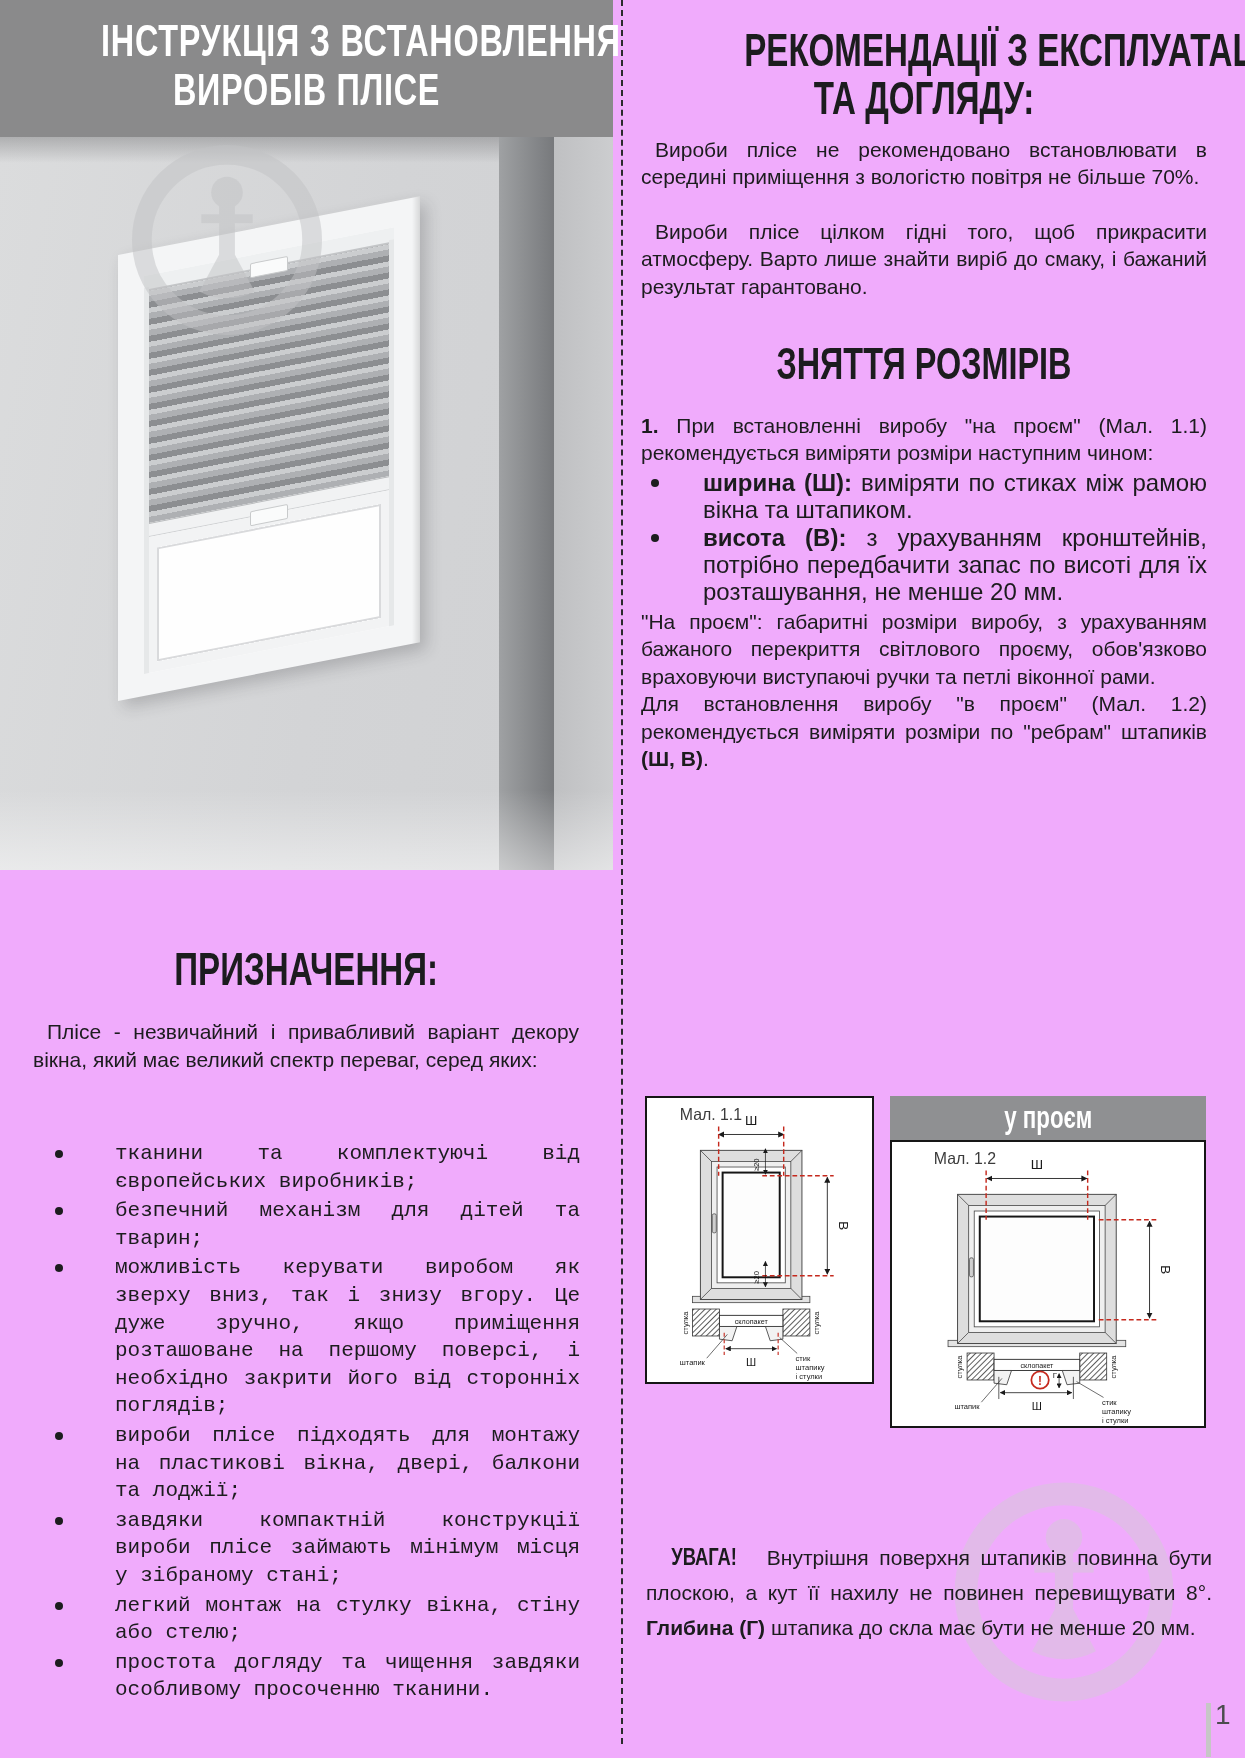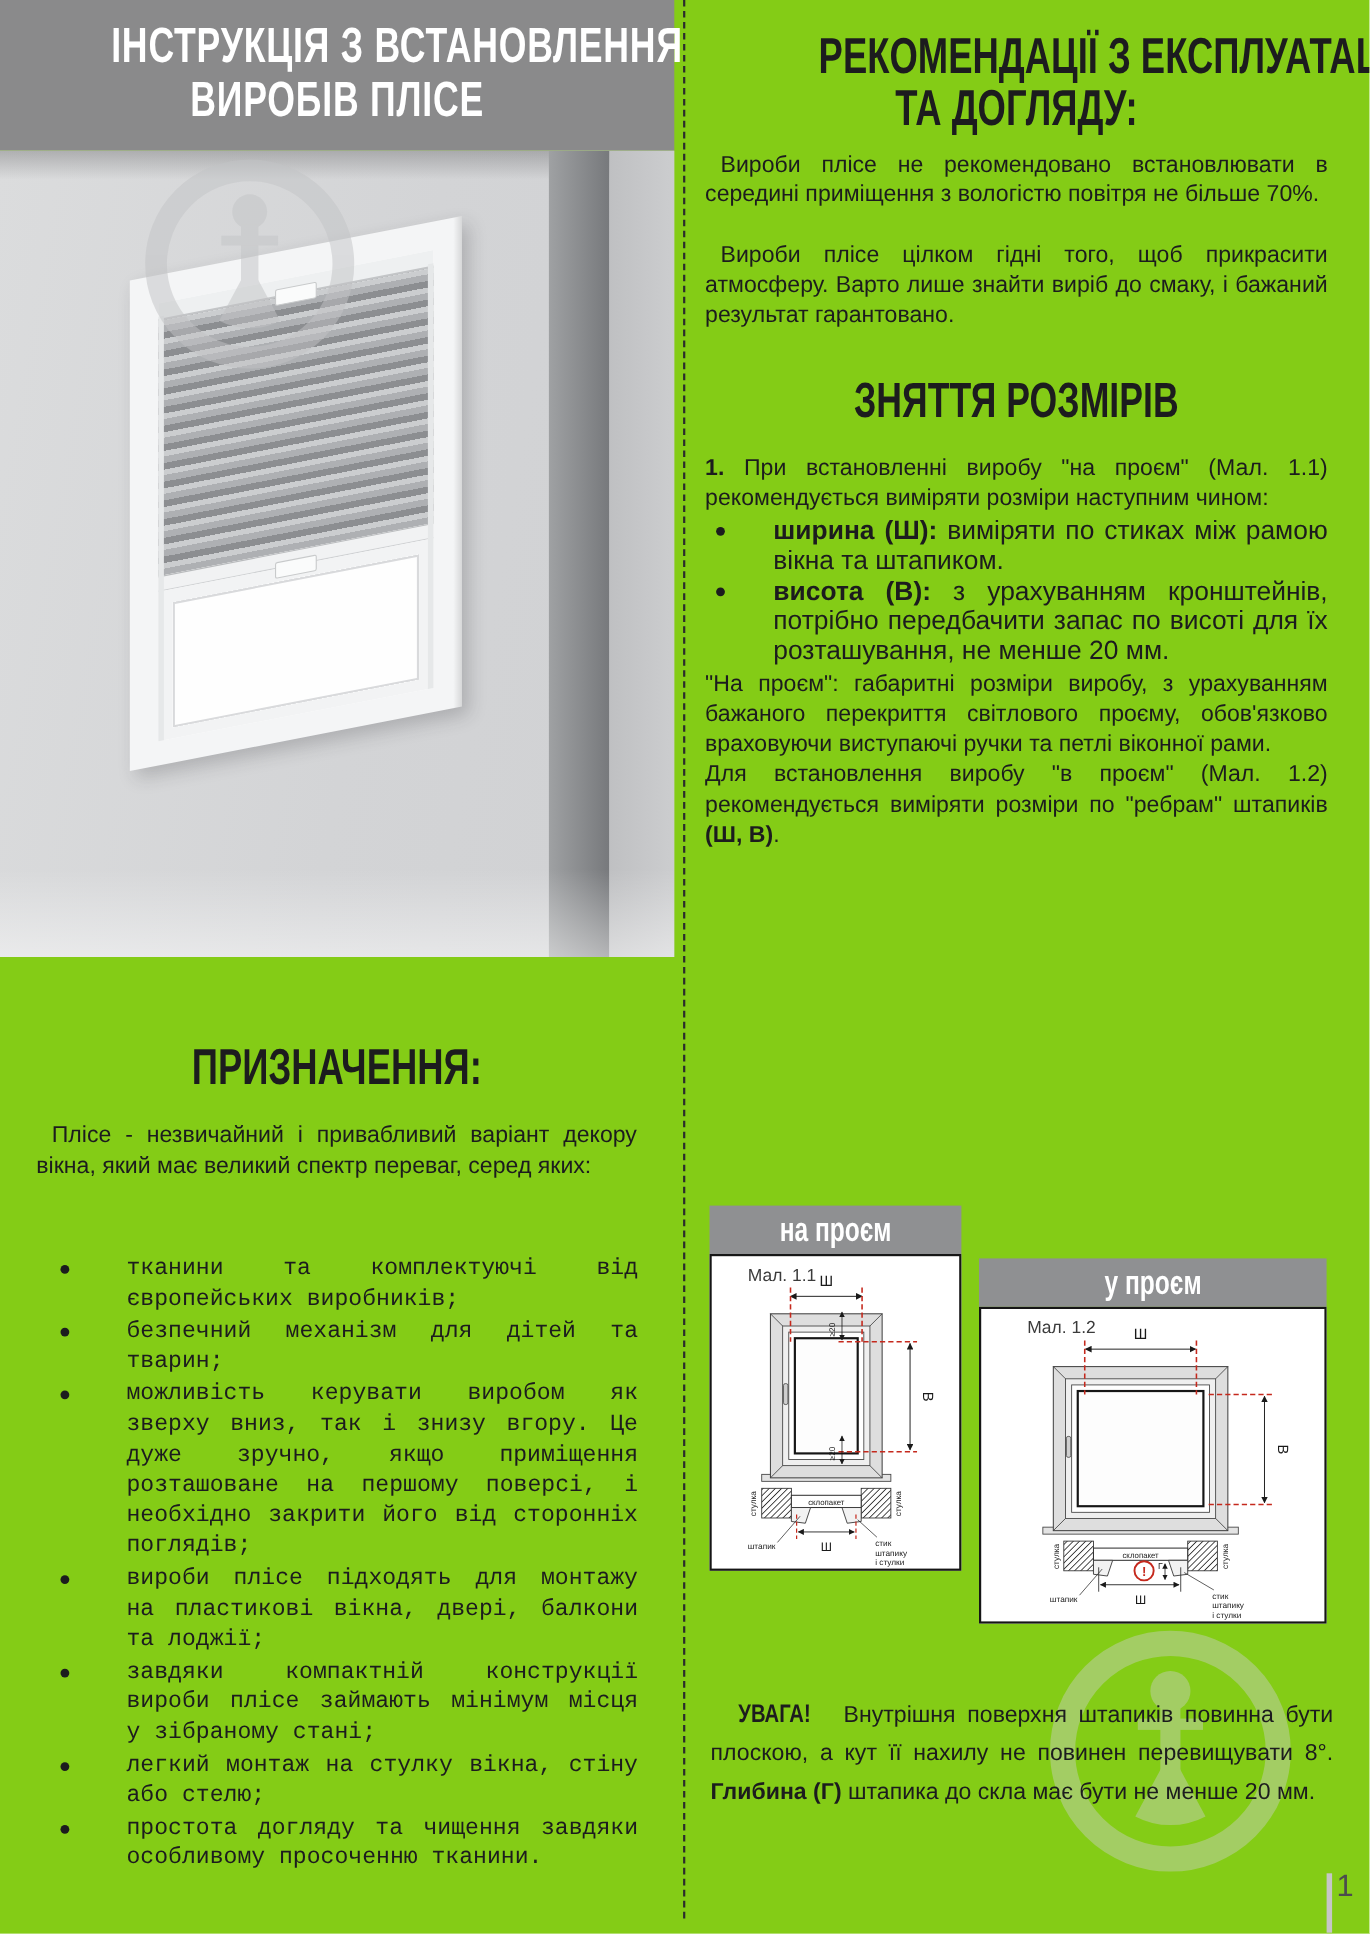--- a/index.html
+++ b/index.html
@@ -1,16 +1,16 @@
 <!DOCTYPE html>
 <html><head>
 <meta charset="utf-8">
 <style>
   html,body{margin:0;padding:0;background:#ffffff;}
-  .page{position:relative;width:1245px;height:1758px;background:#84cc16;overflow:hidden;
+  .page{position:relative;width:1245px;height:1758px;background:#f0abfc;overflow:hidden;
         font-family:"Liberation Sans","DejaVu Sans",sans-serif;color:#1c1c1e;}
   .cnd{display:inline-block;transform:scaleX(.72);transform-origin:center;white-space:nowrap;font-weight:700;}
   
   .lheader{position:absolute;left:0;top:0;width:613px;height:137px;background:#8a8a8b;
            color:#fff;text-align:center;padding-top:16px;box-sizing:border-box;}
   .lheader .line{font-size:45px;line-height:49px;letter-spacing:1px;}
   .scene{position:absolute;left:0;top:137px;width:613px;height:733px;overflow:hidden;
          background:linear-gradient(100deg,#dbdcdd 0%,#d3d4d6 55%,#d0d1d3 100%);}
   .scene::before{content:"";position:absolute;left:0;top:0;width:100%;height:26px;
          background:linear-gradient(180deg,rgba(60,60,62,.28),rgba(60,60,62,0));}
@@ -58,21 +58,21 @@
   .ind{text-indent:14px;}
   .sp27{height:27px;}.sp38{height:38px;}
   .h2{text-align:center;margin:0 0 22px 0;}
   .h2 .cnd{font-size:45px;}
   ul.rblts{margin:2px 0;padding:0 0 0 62px;list-style:none;font-size:24px;line-height:27.4px;text-align:justify;}
   ul.rblts li{position:relative;margin:0;}
   ul.rblts li::before{content:"";position:absolute;left:-52px;top:10px;width:8px;height:8px;border-radius:50%;background:#1c1c1e;}
   
   .dg{position:absolute;top:1096px;z-index:1;}
   .dgA{left:645px;width:229px;}
-  .dgB{left:890px;width:316px;margin-top:48px;}
+  .dgB{left:890px;width:316px;}
   .dg .bar{height:44px;background:#8f9092;color:#fff;display:flex;align-items:center;justify-content:center;}
   .dg .bar .cnd{font-size:31px;}
   .dg .body{height:288px;background:#fff;border:2px solid #161616;box-sizing:border-box;}
   .dg svg{display:block;width:100%;height:100%;font-family:"Liberation Sans","DejaVu Sans",sans-serif;}
   
   .warn{position:absolute;left:646px;top:1540px;width:566px;font-size:21px;line-height:35px;
         text-align:justify;text-indent:14px;z-index:3;}
   .warn .uv{display:inline-block;transform:scaleX(.8);transform-origin:left center;font-weight:800;font-size:23px;}
   
   .pgbar{position:absolute;left:1206px;top:1703px;width:5px;height:54px;background:#c6c6c6;}
@@ -151,23 +151,20 @@
     <p><b>1.</b><span> При встановленні виробу "на проєм" (Мал. 1.1) рекомендується виміряти розміри наступним чином:</span></p>
     <ul class="rblts">
       <li><b>ширина (Ш):</b><span> виміряти по стиках між рамою вікна та штапиком.</span></li>
       <li><b>висота (В):</b><span> з урахуванням кронштейнів, потрібно передбачити запас по висоті для їх розташування, не менше 20 мм.</span></li>
     </ul>
     <p>"На проєм": габаритні розміри виробу, з урахуванням бажаного перекриття світлового проєму, обов'язково враховуючи виступаючі ручки та петлі віконної рами.</p>
     <p><span>Для встановлення виробу "в проєм" (Мал. 1.2) рекомендується виміряти розміри по "ребрам" штапиків </span><b>(Ш, В)</b><span>.</span></p>
   </div>
 
   <div class="dg dgA">
-    <div class="bar">
-      <span class="cnd">на проєм</span>
-    </div>
     <div class="body">
       <svg viewBox="0 0 229 358">
         <defs>
           <marker id="arL" viewBox="0 0 10 10" refX="9" refY="5" markerWidth="7" markerHeight="7" orient="auto-start-reverse">
               <path d="M0,0L10,5L0,10z" fill="#1a1a1a"></path>
             </marker>
           <pattern id="htL" width="5" height="5" patternUnits="userSpaceOnUse" patternTransform="rotate(45)">
               <rect width="5" height="5" fill="#fff"></rect>
               <line x1="0" y1="0" x2="0" y2="5" stroke="#333" stroke-width="2"></line>
             </pattern>

